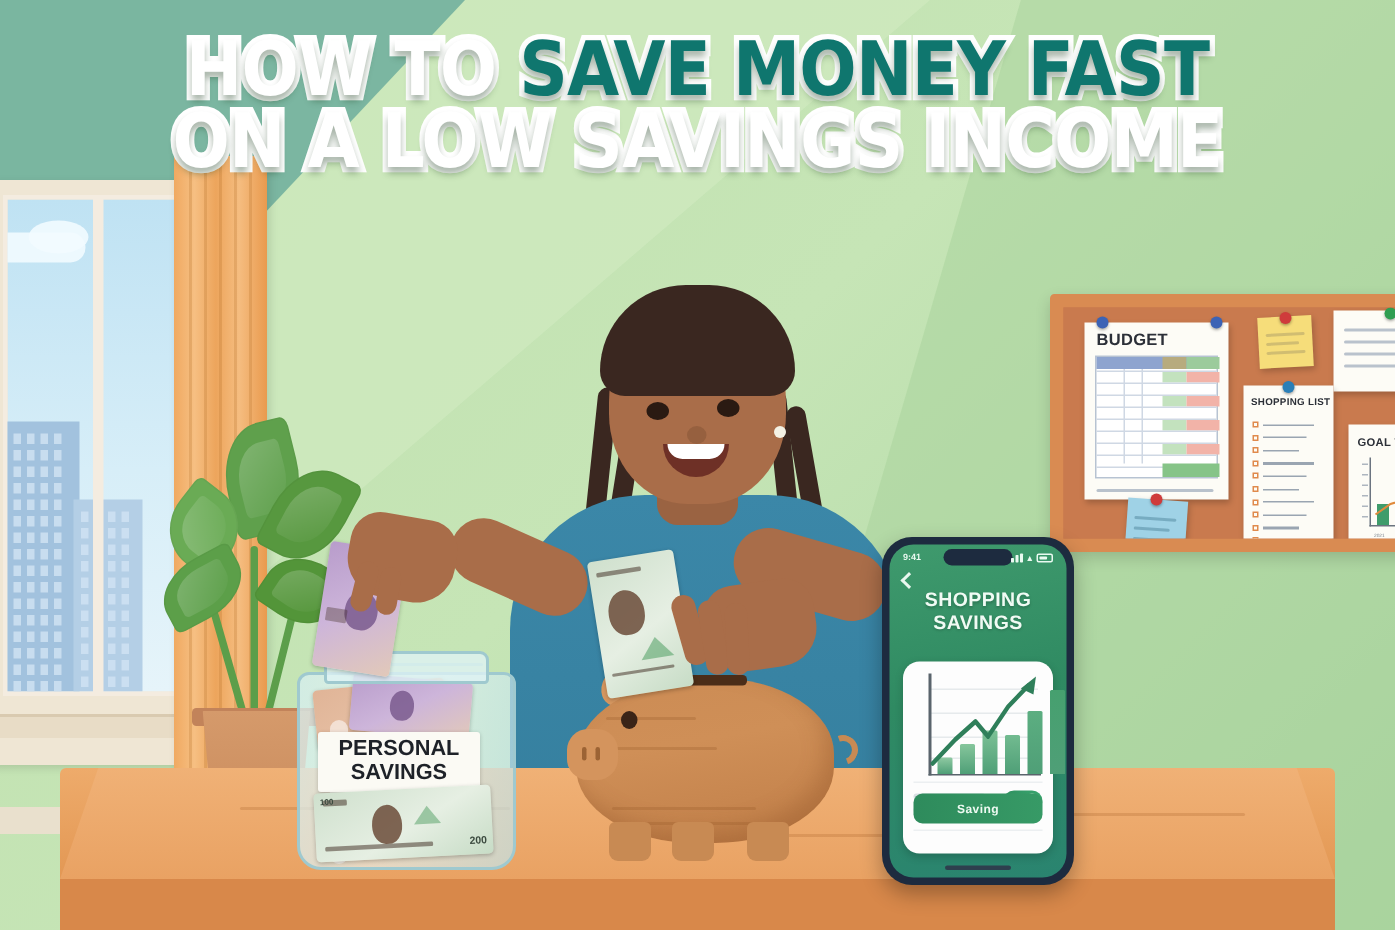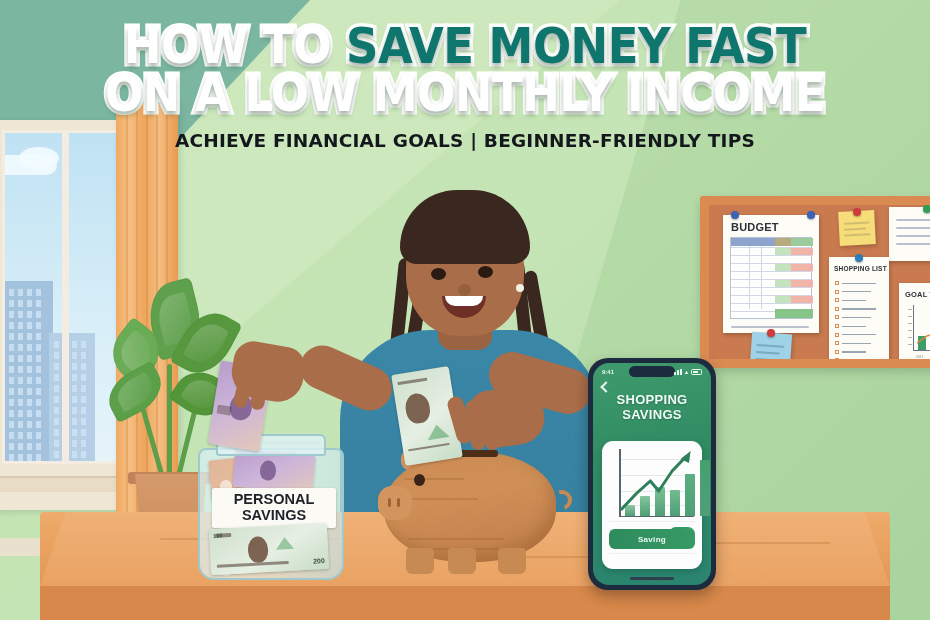--- a/index.html
+++ b/index.html
@@ -747,21 +747,21 @@
         <div class="note-mark" style="left:6px;top:36px;width:72px;height:3px;"></div>
         <div style="position:absolute;right:4px;bottom:5px;font-size:7px;font-weight:bold;color:#3b4a3f;">200</div>
         <div style="position:absolute;left:4px;top:4px;font-size:5.5px;font-weight:bold;color:#3b4a3f;">100</div>
       </div>
       <div class="jar-shine"></div>
     </div>
     <div class="jar-thread" style="top:10px;"></div>
     <div class="jar-thread" style="top:16px;"></div>
     <div class="jar-neck"></div>
 
-    <div class="label-white" style="left:22px;top:56px;width:124px;height:40px;font-size:14.5px;">
+    <div class="label-white" style="left:22px;top:56px;width:108px;height:40px;font-size:14.5px;">
       <span>PERSONAL</span>
       <span>SAVINGS</span>
     </div>
   </div>
 
   <div class="piggy">
     <div class="pig-ear2"></div>
     <div class="pig-ear"></div>
     <div class="pig-body">
       <div class="pig-grain" style="left:20px;top:26px;width:60px;"></div>
@@ -839,17 +839,16 @@
       </div>
 
       <div class="home-ind"></div>
     </div>
   </div>
 
   <div class="title-block">
     <div class="title-line">
       <span class="tw">HOW TO </span><span class="tg">SAVE MONEY FAST</span>
     </div>
-    <div class="title-line tw">ON A LOW MONTHLY INCOME</div>
-    <div class="subtitle">ACHIEVE FINANCIAL GOALS | BEGINNER-FRIENDLY TIPS</div>
+    <div class="title-line tw">ON A LOW SAVINGS INCOME</div>
   </div>
 
 </div>
 
 </body></html>

